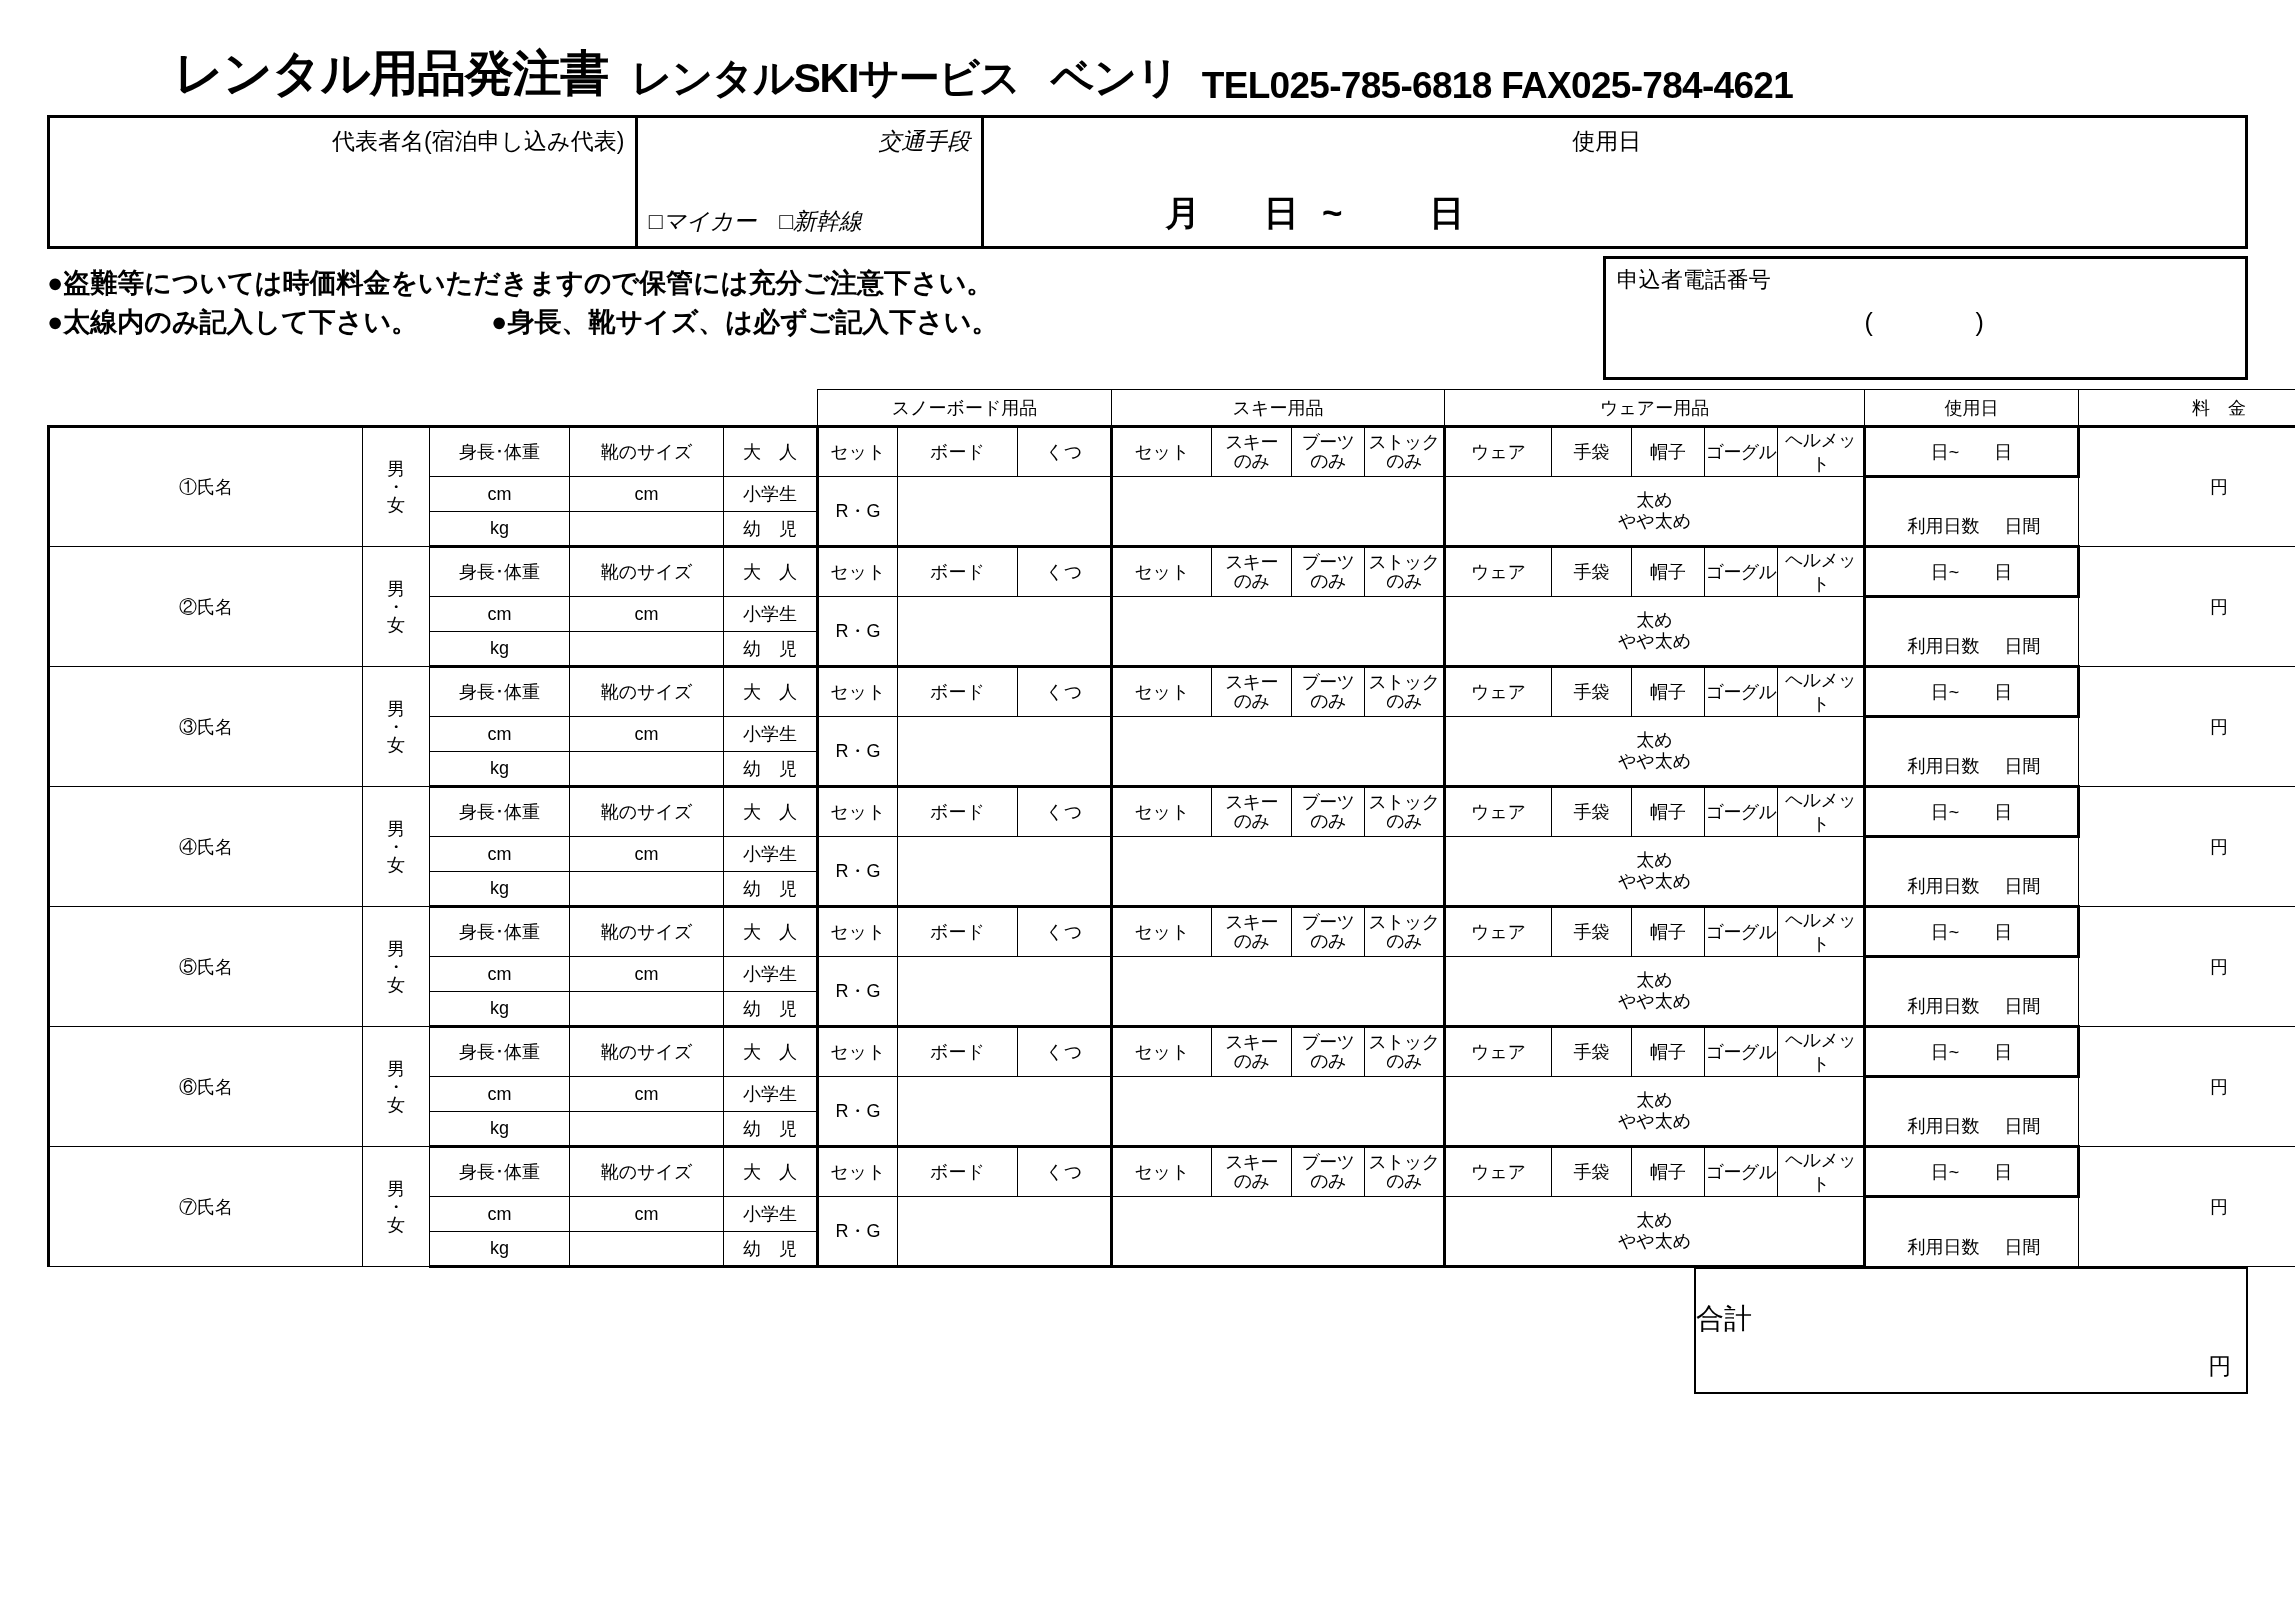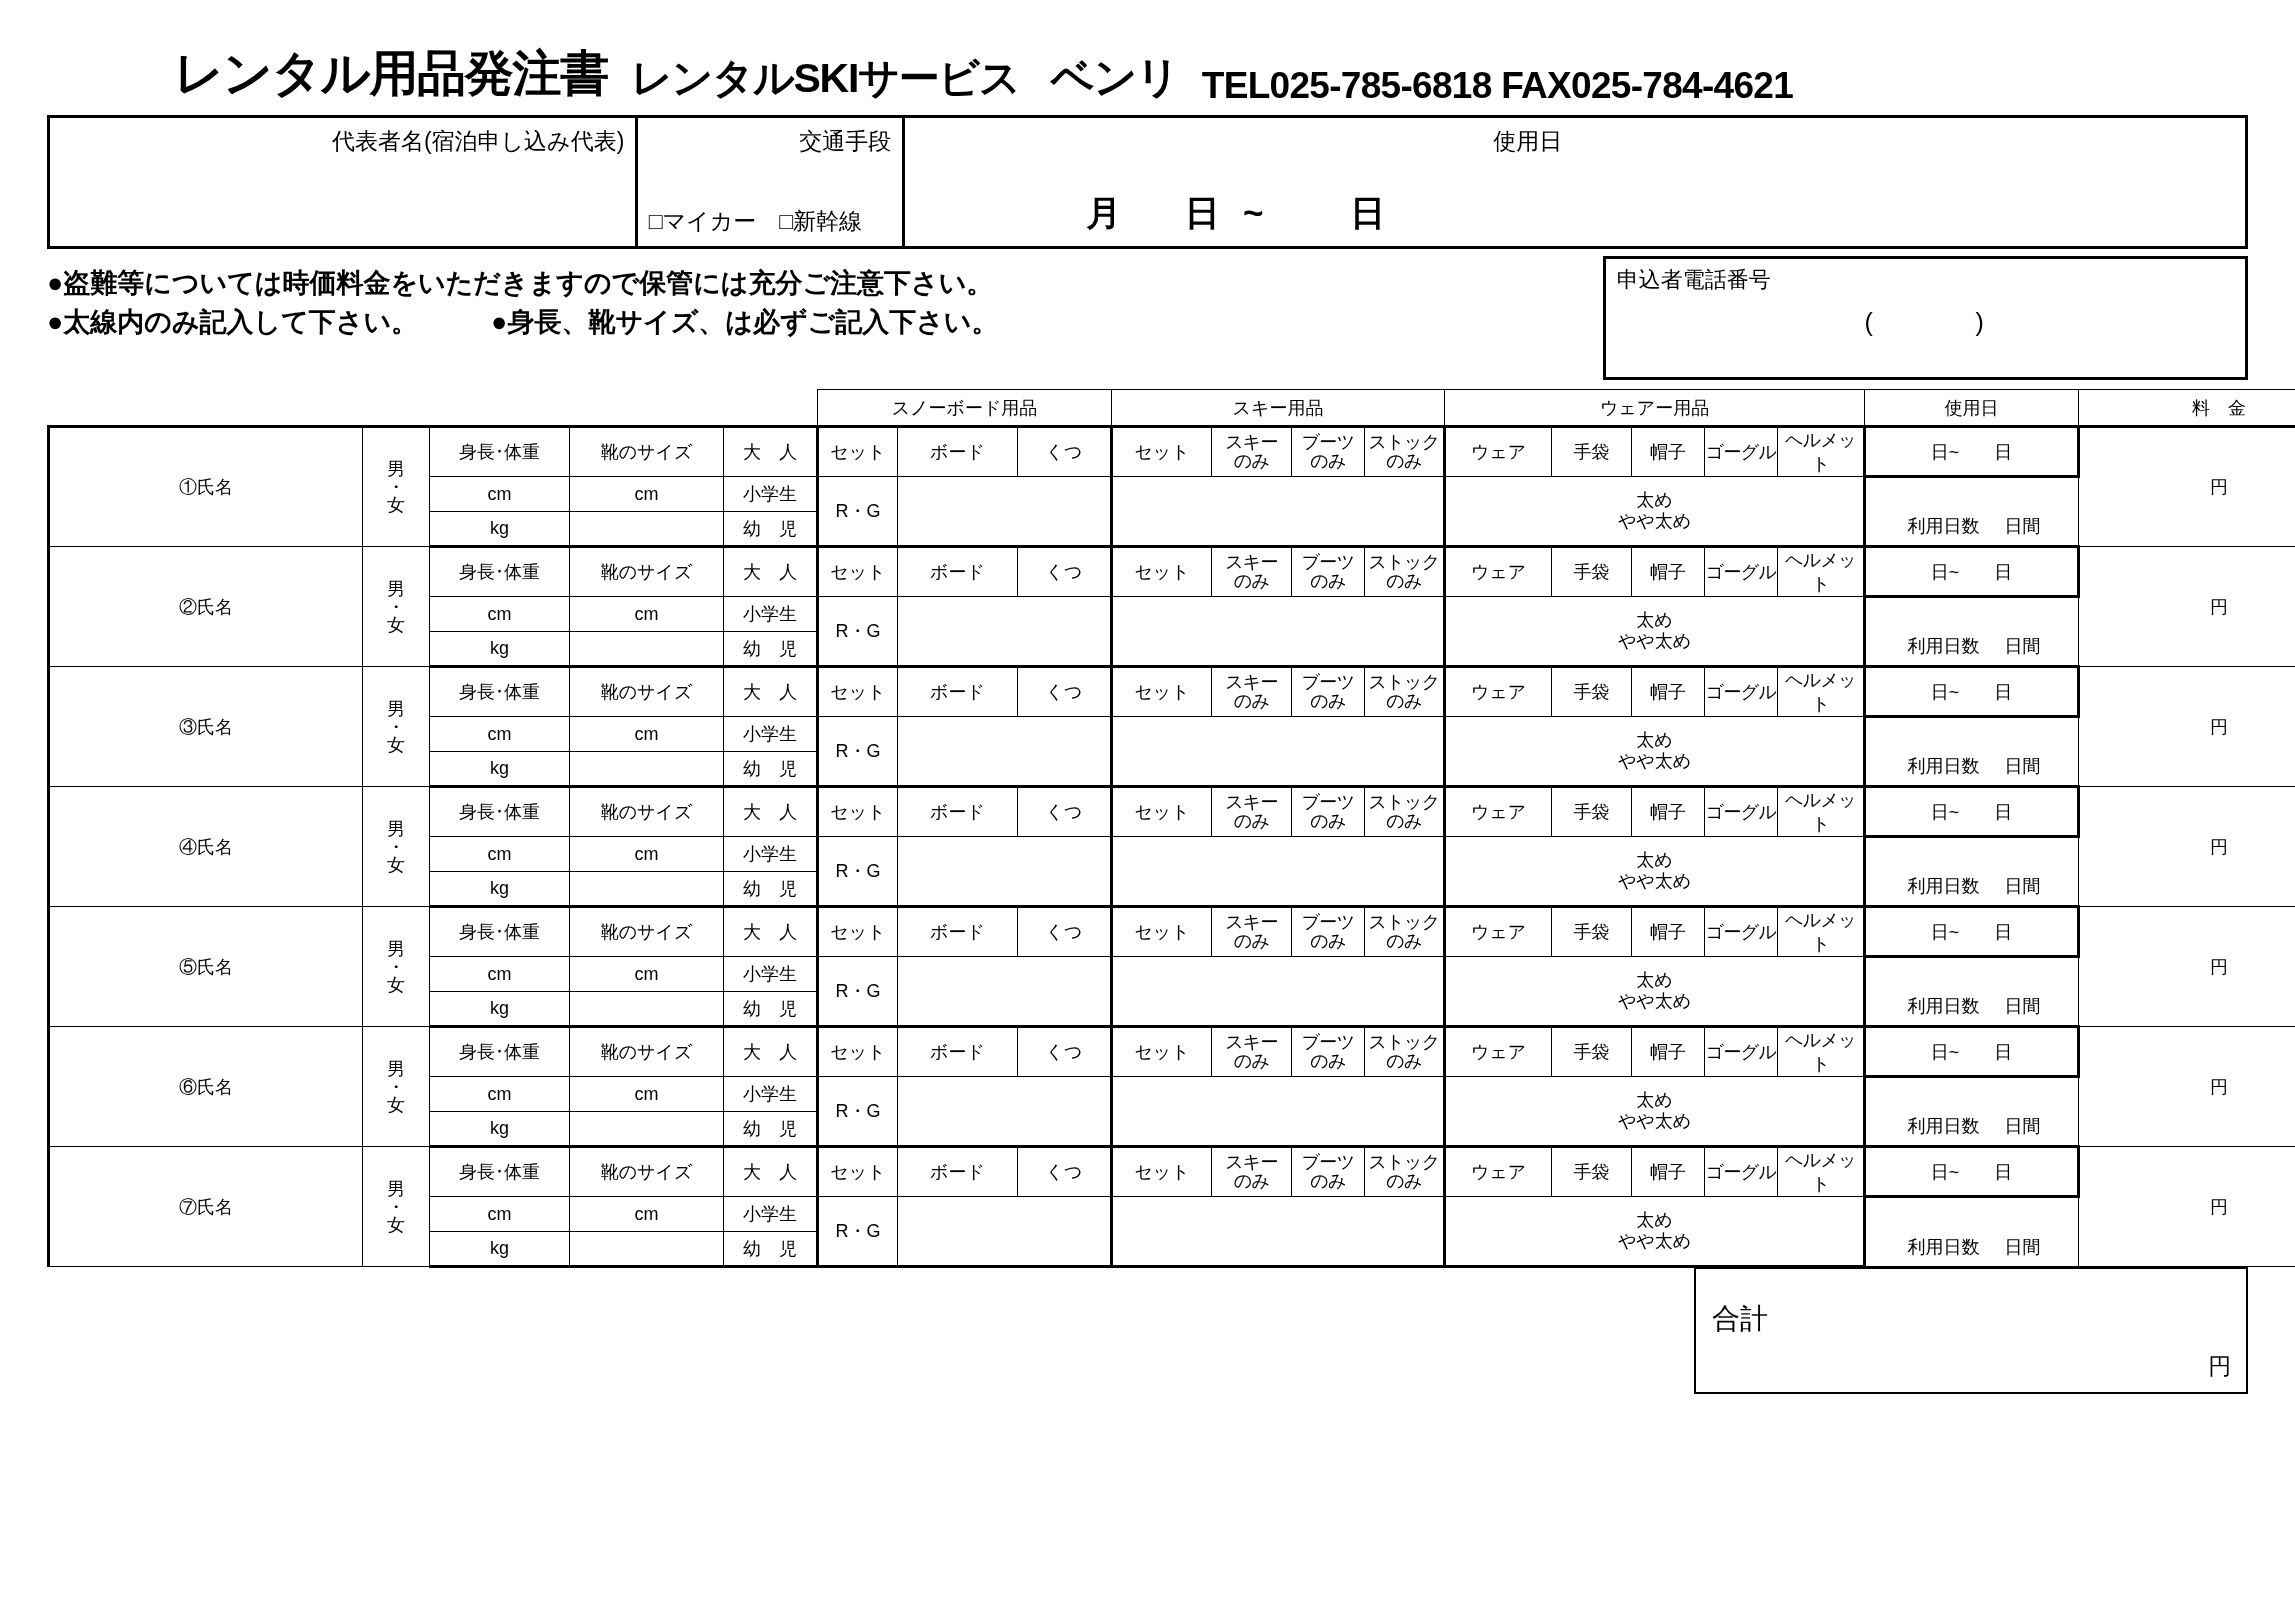--- a/index.html
+++ b/index.html
@@ -61,21 +61,21 @@
     box-sizing: border-box;
   }
   .topcell {
     border-right: 3.3px solid #000;
     box-sizing: border-box;
     position: relative;
     padding: 8px 10.7px;
   }
   .topcell:last-child { border-right: none; }
   .tc-rep   { width: 588px; }
-  .tc-trans { width: 267px; }
+  .tc-trans { width: 346px; font-style: italic; }
   .tc-date  { width: 668px; }
   .tc-inn   { flex: 1; }
   .tc-label {
     font-size: 23px;
     white-space: nowrap;
     text-align: right;
   }
   .checks {
     position: absolute;
     left: 10.7px;
@@ -190,21 +190,21 @@
   }
   .sum-box {
     width: 554px;
     height: 127px;
     border: 2.7px solid #000;
     box-sizing: border-box;
     position: relative;
   }
   .sum-box .lbl {
     position: absolute;
-    left: 16px;
+    left: 0;
     top: 31px;
     font-size: 28px;
   }
   .sum-box .yen {
     position: absolute;
     right: 14.7px;
     bottom: 9.4px;
     font-size: 23px;
   }
 </style>

